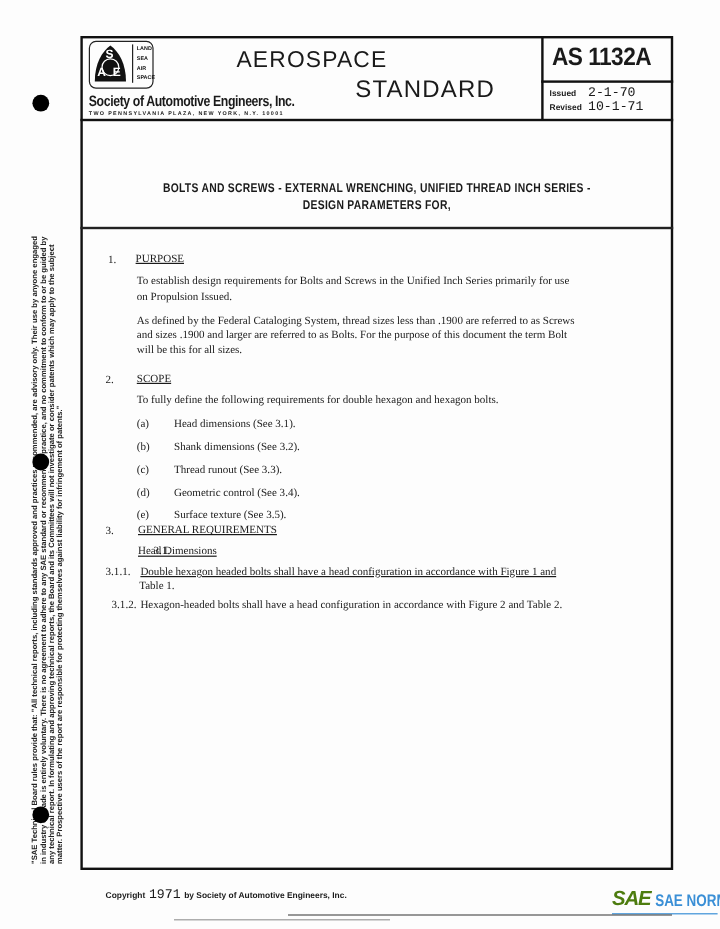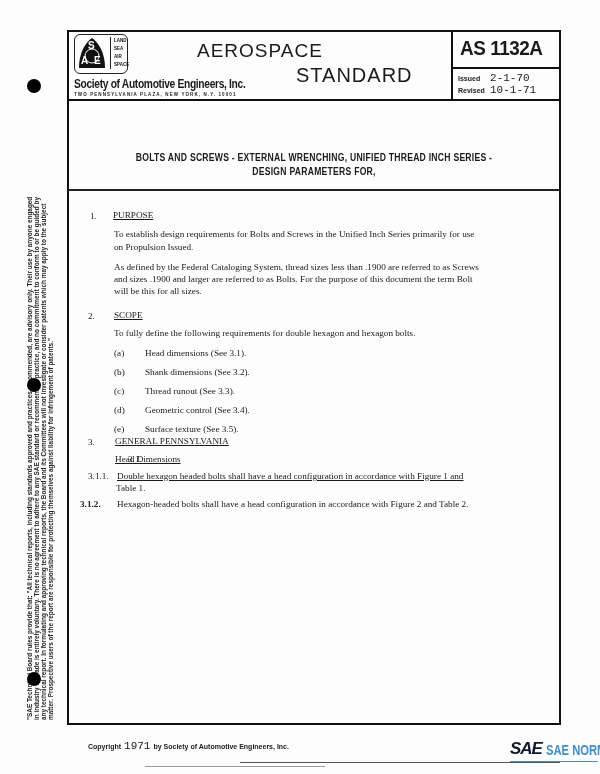--- a/index.html
+++ b/index.html
@@ -22,21 +22,21 @@
   .date-row { left:458px; font-size:11px; font-family:"Liberation Mono", monospace; white-space:nowrap; }
   .date-row .lbl { font-family:"Liberation Sans", sans-serif; font-size:7px; font-weight:bold; display:inline-block; width:32px; }
   .title { left:67px; width:494px; text-align:center; font-family:"Liberation Sans", sans-serif; font-weight:bold; font-size:10.5px; transform:scaleX(0.82); letter-spacing:0.3px; }
   .body-text { font-size:9.2px; line-height:13px; white-space:nowrap; }
   .num { font-size:9.2px; }
   .u { text-decoration:underline; }
   .side { font-family:"Liberation Sans", sans-serif; font-size:6.4px; font-weight:bold; white-space:nowrap; transform-origin:left top; transform:rotate(-90deg); color:#222; }
   .dot { width:14px; height:14px; border-radius:50%; background:#000; }
   .footer { left:88px; top:740px; font-family:"Liberation Sans", sans-serif; font-weight:bold; font-size:7px; white-space:nowrap; }
   .footer .yr { font-family:"Liberation Mono", monospace; font-size:11px; font-weight:normal; padding:0 3px; }
-  .sae-mark { left:510px; top:739px; font-family:"Liberation Sans", sans-serif; font-weight:bold; font-size:17px; color:#0f172a; letter-spacing:-1px; font-style:italic; }
+  .sae-mark { left:510px; top:739px; font-family:"Liberation Sans", sans-serif; font-weight:bold; font-size:17px; color:#4d7c0f; letter-spacing:-1px; font-style:italic; }
   .sae-norm { left:546px; top:742px; font-family:"Liberation Sans", sans-serif; font-weight:bold; font-size:14px; color:#3a8fd6; transform:scaleX(0.8); transform-origin:left; white-space:nowrap; }
   .sae-sub { left:510px; top:761px; width:88px; height:1px; background:#3a8fd6; }
   .scanline { top:766px; height:1px; background:#999; }
 </style>
 </head>
 <body>
 
 <div class="abs side" style="left:26px; top:720px; width:650px;">
   <div>"SAE Technical Board rules provide that: "All technical reports, including standards approved and practices recommended, are advisory only. Their use by anyone engaged</div>
   <div>in industry or trade is entirely voluntary. There is no agreement to adhere to any SAE standard or recommended practice, and no commitment to conform to or be guided by</div>
@@ -101,27 +101,27 @@
 <div class="abs body-text" style="left:114px; top:366px;">(b)</div>
 <div class="abs body-text" style="left:145px; top:366px;">Shank dimensions (See 3.2).</div>
 <div class="abs body-text" style="left:114px; top:385px;">(c)</div>
 <div class="abs body-text" style="left:145px; top:385px;">Thread runout (See 3.3).</div>
 <div class="abs body-text" style="left:114px; top:404px;">(d)</div>
 <div class="abs body-text" style="left:145px; top:404px;">Geometric control (See 3.4).</div>
 <div class="abs body-text" style="left:114px; top:423px;">(e)</div>
 <div class="abs body-text" style="left:145px; top:423px;">Surface texture (See 3.5).</div>
 
 <div class="abs num" style="left:88px; top:437px;">3.</div>
-<div class="abs body-text u" style="left:115px; top:435px;">GENERAL PENNSYLVANIA</div>
+<div class="abs body-text u" style="left:115px; top:435px;">GENERAL REQUIREMENTS</div>
 <div class="abs body-text" style="left:88px; top:453px;margin-left:40px;">3.1.</div>
 <div class="abs body-text u" style="left:115px; top:453px;">Head Dimensions</div>
 <div class="abs body-text" style="left:88px; top:470px;">3.1.1.</div>
 <div class="abs body-text" style="left:117px; top:470px;text-decoration:underline;">Double hexagon headed bolts shall have a head configuration in accordance with Figure 1 and</div>
 <div class="abs body-text" style="left:116px; top:482px;">Table 1.</div>
-<div class="abs body-text" style="left:80px; top:498px;font-weight:bold;">3.1.2.</div>
+<div class="abs body-text" style="left:93px; top:498px;">3.1.2.</div>
 <div class="abs body-text" style="left:117px; top:498px;">Hexagon-headed bolts shall have a head configuration in accordance with Figure 2 and Table 2.</div>
 
 <div class="abs footer">
   <span>Copyright</span><span class="yr">1971</span><span>by Society of Automotive Engineers, Inc.</span>
 </div>
 <div class="abs sae-mark">SAE</div>
 <div class="abs sae-norm">SAE NORM</div>
 <div class="abs sae-sub"></div>
 
 <div class="abs scanline" style="left:145px; width:180px;"></div>

